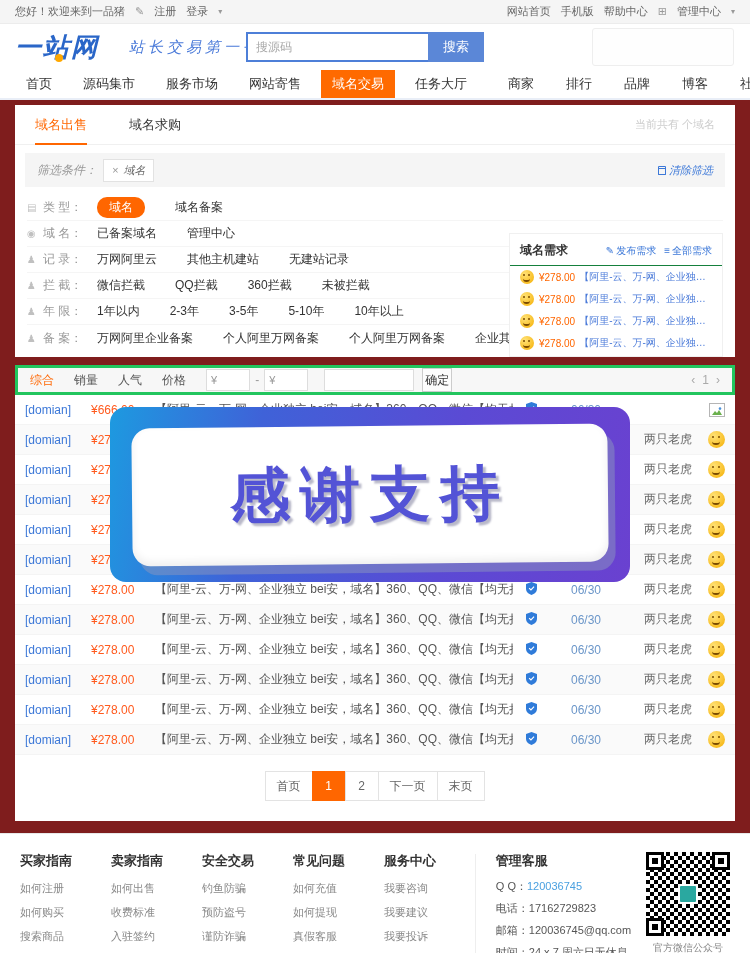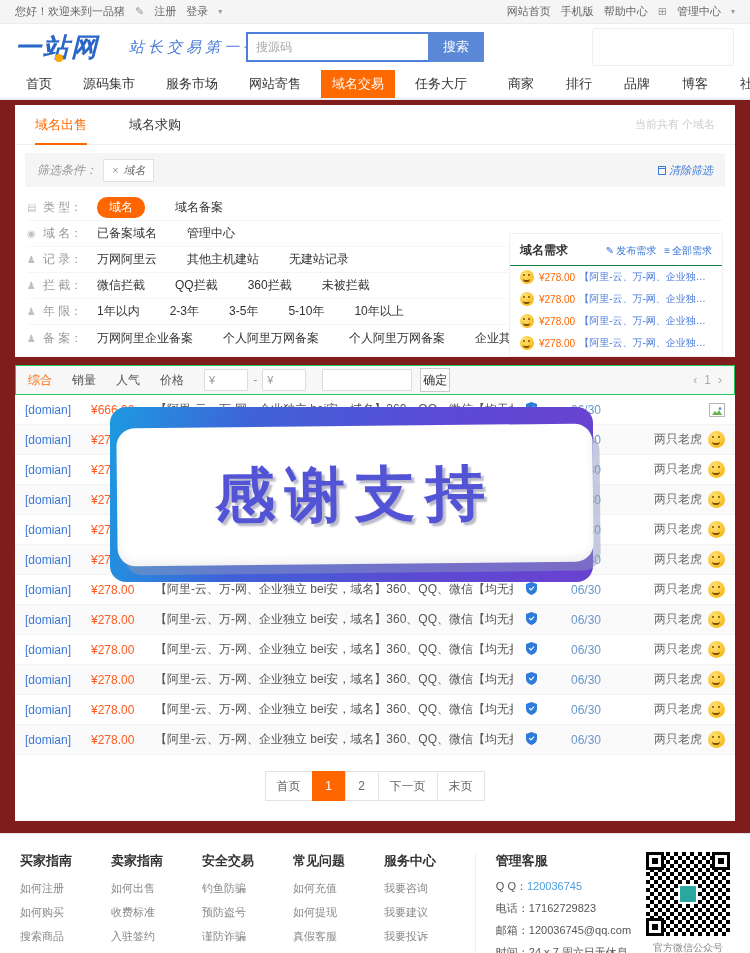--- a/index.html
+++ b/index.html
@@ -68,44 +68,44 @@
 
   
   .emoji { width: 17px; height: 17px; border-radius: 50%; background: radial-gradient(circle at 35% 30%, #ffe277, #f5ae00); position: relative; flex: none; display: inline-block; }
   .emoji::before { content: ''; position: absolute; left: 4px; top: 5px; width: 2px; height: 2px; border-radius: 50%; background: #7a4b00; box-shadow: 6px 0 0 #7a4b00; }
   .emoji::after { content: ''; position: absolute; left: 4px; top: 7px; width: 8px; height: 5px; border-bottom: 2px solid #7a4b00; border-radius: 50%; }
   .emoji.small { width: 14px; height: 14px; }
   .emoji.small::before { left: 3px; top: 4px; box-shadow: 5px 0 0 #7a4b00; }
   .emoji.small::after { left: 3px; top: 5px; width: 7px; }
 
   
-  .sortbar { height: 30px; background: #f7f7f7; border: 1px solid #22c55e; display: flex; align-items: center; padding: 0 12px; font-size: 12px; color: #555; }
+  .sortbar { height: 30px; background: #f7f7f7; border: 3px solid #22c55e; display: flex; align-items: center; padding: 0 12px; font-size: 12px; color: #555; }
   .sort-opt { margin-right: 20px; }
   .sort-opt.active { color: #ff6600; }
   .price-box { display: flex; align-items: center; border: 1px solid #ddd; background: #fff; height: 22px; padding: 0 4px; }
   .price-box .cur { color: #999; font-size: 11px; margin-right: 2px; }
   .price-box input { width: 26px; border: none; outline: none; font-size: 11px; }
   .range-sep { margin: 0 5px; color: #999; }
   .wide-input { width: 90px; height: 22px; border: 1px solid #ddd; margin-left: 16px; outline: none; padding: 0 5px; font-size: 11px; }
   .confirm-btn { height: 24px; padding: 0 2px; border: 1px solid #ccc; background: #fcfcfc; font-size: 12px; color: #333; margin-left: 8px; cursor: pointer; }
   .sort-pager { margin-left: auto; color: #aaa; font-size: 12px; display: flex; gap: 7px; align-items: center; }
 
   .list { position: relative; }
   .row { display: flex; align-items: center; height: 30px; padding: 0 10px; font-size: 12px; border-bottom: 1px solid #f4f4f4; background: #fff; }
   .row:nth-child(even) { background: #fafafa; }
   .row-domain { color: #3c78d8; width: 66px; flex: none; }
   .row-price { color: #ff5a1e; width: 64px; flex: none; }
   .row-desc { color: #555; width: 358px; flex: none; white-space: nowrap; overflow: hidden; display: flex; align-items: center; gap: 5px; }
   .row-shield { width: 36px; flex: none; text-align: center; }
   .row-date { color: #6b96c9; width: 74px; flex: none; text-align: center; }
-  .row-seller { margin-left: auto; color: #666; display: flex; align-items: center; gap: 6px; }
+  .row-seller { margin-left: auto; color: #666; display: flex; align-items: center; gap: 16px; }
   .broken-img { width: 16px; height: 14px; border: 1px solid #b5b5b5; background: #fff; display: inline-flex; align-items: flex-end; justify-content: center; }
 
   
-  .overlay-banner { position: absolute; left: 95px; top: 42px; width: 483px; height: 175px; border-radius: 16px; z-index: 5; background: linear-gradient(100deg, #1d9ae0 0%, #3f62d8 28%, #5b4ad4 65%, #6a41d0 100%); display: flex; align-items: center; justify-content: flex-end; }
+  .overlay-banner { position: absolute; left: 95px; top: 42px; width: 520px; height: 175px; border-radius: 16px; z-index: 5; background: linear-gradient(100deg, #1d9ae0 0%, #3f62d8 28%, #5b4ad4 65%, #6a41d0 100%); display: flex; align-items: center; justify-content: center; }
   .ob-card { width: 476px; height: 138px; background: #fff; border-radius: 18px; transform: rotate(-0.6deg); box-shadow: 7px 9px 0 rgba(140,150,190,.5), inset 0 -4px 8px rgba(0,0,0,.07); display: flex; align-items: center; justify-content: center; }
   .ob-text { font-size: 60px; font-weight: bold; color: #5353d6; letter-spacing: 10px; text-shadow: 3px 3px 2px #b9b9c9; }
 
   .pagination { display: flex; justify-content: center; padding: 16px 0 20px; }
   .page-btn { min-width: 34px; height: 30px; line-height: 28px; text-align: center; border: 1px solid #e3e3e3; background: #fff; color: #666; font-size: 12px; padding: 0 11px; margin-left: -1px; }
   .page-btn.active { background: #ff6600; border-color: #ff6600; color: #fff; }
 
   
   .footer { background: #fff; border-top: 1px solid #e8e8e8; padding: 18px 20px 14px; display: flex; }
   .f-cols { display: flex; }

